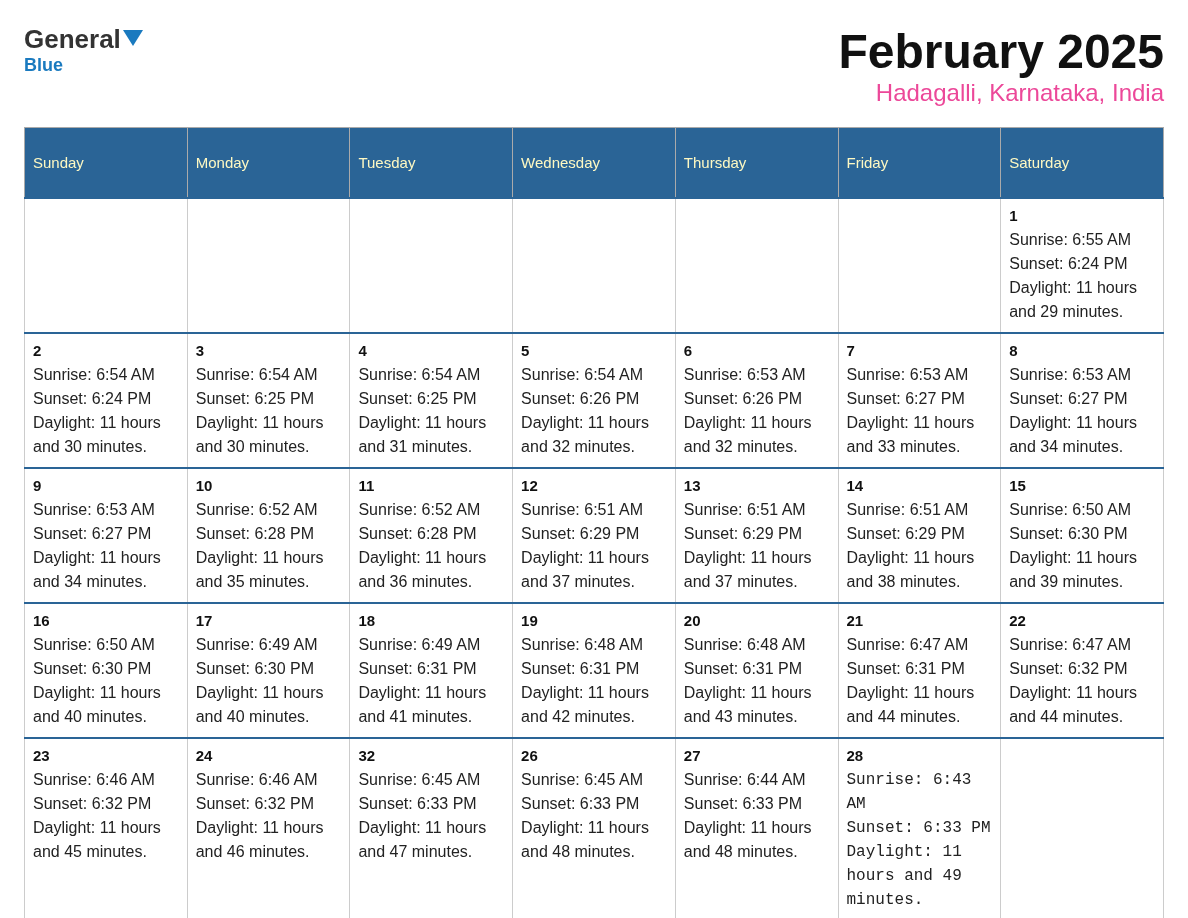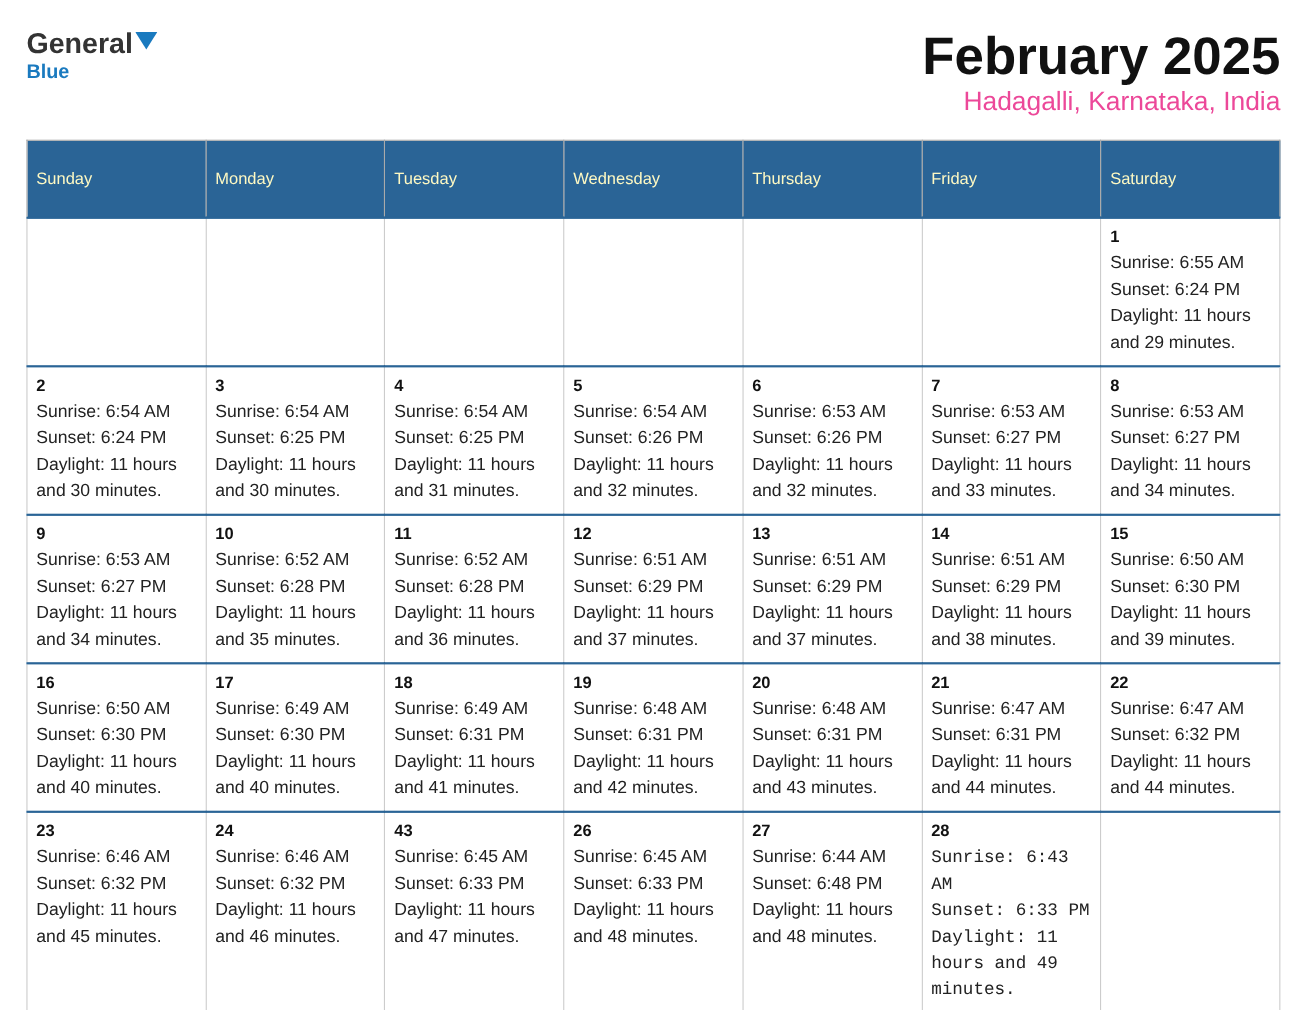--- a/index.html
+++ b/index.html
@@ -270,35 +270,35 @@
 Sunset: 6:32 PM
 Daylight: 11 hours and 45 minutes.</div>
         </td>
         <td>
           <div class="day-num">24</div>
           <div class="day-info" style="white-space: pre-line;">Sunrise: 6:46 AM
 Sunset: 6:32 PM
 Daylight: 11 hours and 46 minutes.</div>
         </td>
         <td>
-          <div class="day-num">43</div>
+          <div class="day-num">32</div>
           <div class="day-info" style="white-space: pre-line;">Sunrise: 6:45 AM
 Sunset: 6:33 PM
 Daylight: 11 hours and 47 minutes.</div>
         </td>
         <td>
           <div class="day-num">26</div>
           <div class="day-info" style="white-space: pre-line;">Sunrise: 6:45 AM
 Sunset: 6:33 PM
 Daylight: 11 hours and 48 minutes.</div>
         </td>
         <td>
           <div class="day-num">27</div>
           <div class="day-info" style="white-space: pre-line;">Sunrise: 6:44 AM
-Sunset: 6:48 PM
+Sunset: 6:33 PM
 Daylight: 11 hours and 48 minutes.</div>
         </td>
         <td>
           <div class="day-num">28</div>
           <div class="day-info" style="white-space: pre-line; font-family: Liberation Mono, monospace;">Sunrise: 6:43 AM
 Sunset: 6:33 PM
 Daylight: 11 hours and 49 minutes.</div>
         </td>
         <td class="empty-cell"></td>
       </tr>

